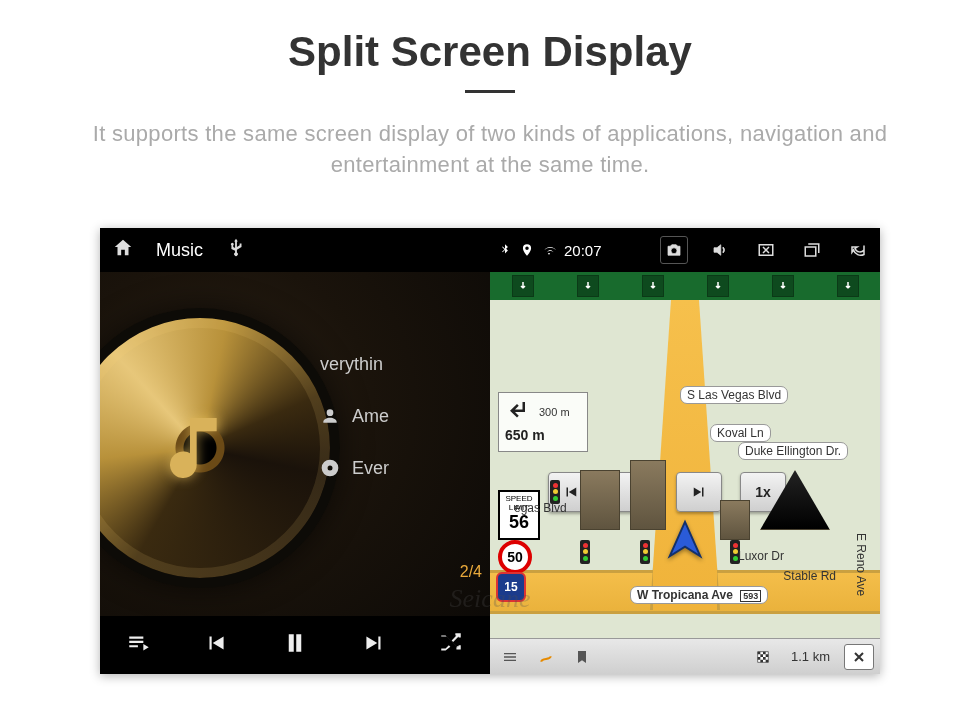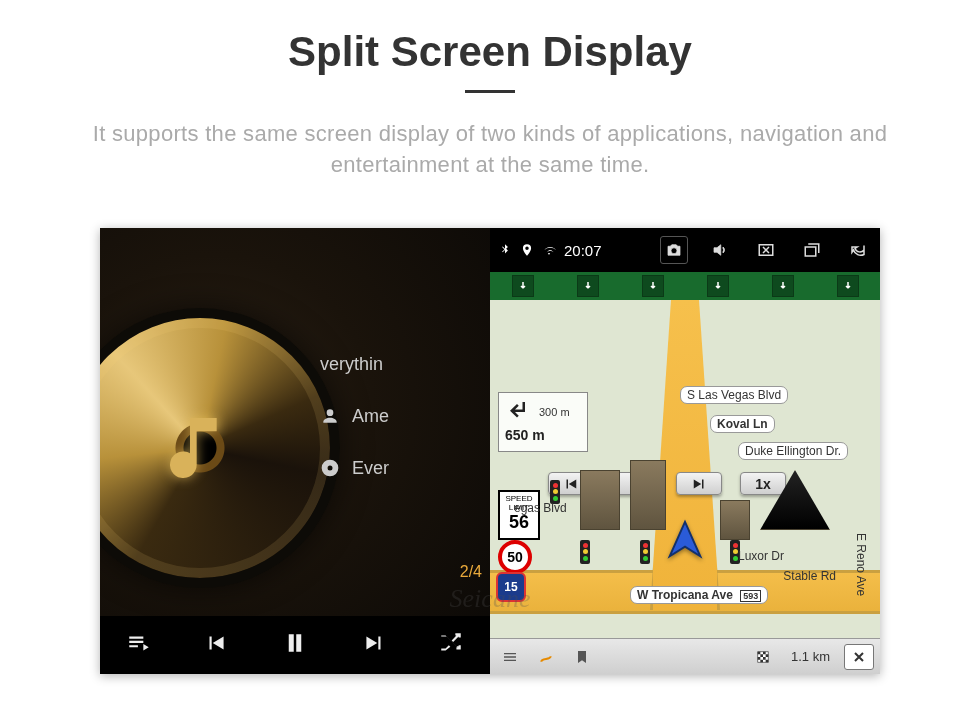--- a/index.html
+++ b/index.html
@@ -242,39 +242,39 @@
 .turn-box .dist-small { font-size:11px; color:#333; }
 .turn-box .dist-big { font-size:14px; font-weight:700; color:#222; }
 .turn-box svg { width:30px; height:30px; fill:#222; }
 .turn-row { display:flex; align-items:center; gap:4px; }
 .street-label {
   background:#fff; border:1px solid #999; padding:1px 6px;
   font-size:12px; color:#333; position:absolute; border-radius:7px;
   white-space:nowrap;
 }
 .sl-vegas { top:86px; left:190px; }
-.sl-koval { top:115px; left:220px;font-weight:bold; }
+.sl-koval { top:124px; left:220px; }
 .sl-duke  { top:142px; left:248px; }
 .sl-egas  { top:200px; left:18px; transform:translateX(0); }
 .sl-luxor { top:248px; right:90px; }
 .sl-stable{ top:268px; right:38px; }
 .sl-reno  { top:232px; right:6px; writing-mode:vertical-rl; }
 .sl-trop  { bottom:70px; left:140px; font-weight:600; }
 .sl-trop .ext { font-size:9px; border:1px solid #333; padding:0 2px; margin-left:4px;}
 .nav-arrow {
   position:absolute; left:50%; bottom:110px; transform:translateX(-50%);
   width:46px; height:46px;
 }
 .nav-arrow svg { width:100%; height:100%; fill:#2a5bd8; stroke:#12306b; stroke-width:1; filter:drop-shadow(0 2px 2px rgba(0,0,0,0.4)); }
 .media-buttons {
   position:absolute; top:172px; left:58px;
   display:flex; gap:18px;
 }
 .mbtn {
-  width:46px; height:23px;
+  width:46px; height:40px;
   background:linear-gradient(#f3f3f3,#cfcfcf);
   border:1px solid #888; border-radius:4px;
   display:flex; align-items:center; justify-content:center;
   box-shadow:0 2px 3px rgba(0,0,0,0.3);
 }
 .mbtn svg { width:18px; height:18px; fill:#222; }
 .mbtn .txt { font-size:14px; font-weight:600; color:#222; }
 .bottom-bar {
   position:absolute; left:0; right:0; bottom:0;
   height:36px; background:linear-gradient(#e8e8e8,#cfcfcf);
@@ -312,20 +312,33 @@
 
 <div class="title-block">
   <h1 class="title">Split Screen Display</h1>
   <div class="underline"></div>
 </div>
 <p class="subtitle">It supports the same screen display of two kinds of applications, navigation and entertainment at the same time.</p>
 
 <div class="device">
 
   <div class="music">
+    <div class="music-topbar">
+      <span class="home-icon">
+        <svg viewBox="0 0 24 24">
+            <path d="M12 3l9 8h-3v9h-4v-6H10v6H6v-9H3z"></path>
+          </svg>
+      </span>
+      <span class="music-title">Music</span>
+      <span class="usb-icon">
+        <svg viewBox="0 0 24 24">
+            <path d="M12 2l2 3h-1v6l3-2V7h2v4l-5 3v3a2 2 0 11-2 0v-2l-4-2V9a1.5 1.5 0 112 0v2l2 1V5h-1z"></path>
+          </svg>
+      </span>
+    </div>
 
     <div class="album-disc">
       <div class="disc-note">
         <svg viewBox="0 0 24 24">
             <path d="M9 3v10.55A4 4 0 1011 17V7h6V3z"></path>
           </svg>
       </div>
     </div>
 
     <div class="meta-list">

